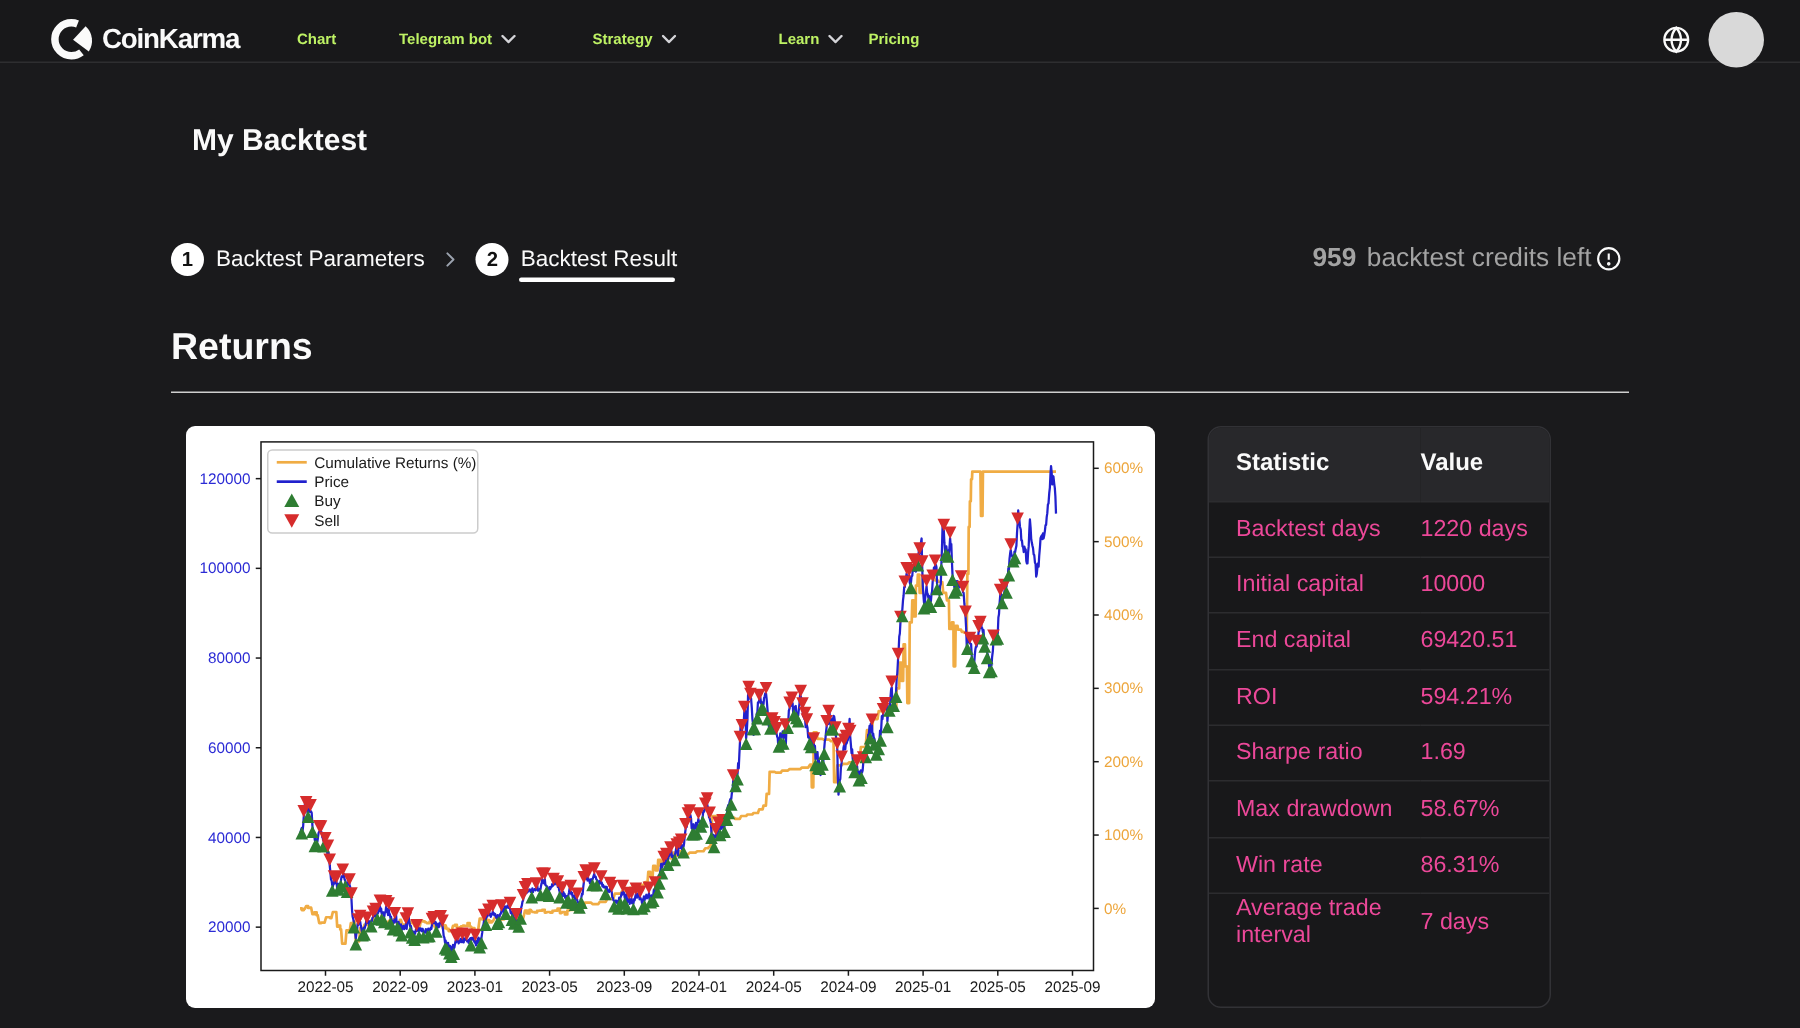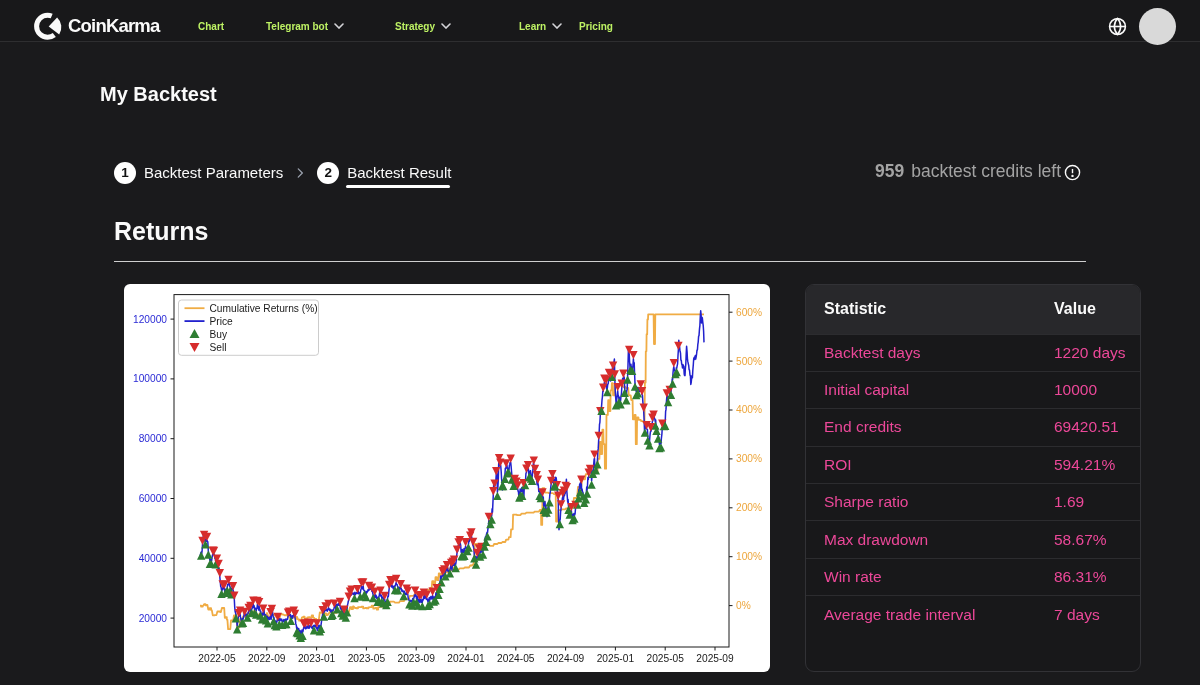--- a/index.html
+++ b/index.html
@@ -4,33 +4,33 @@
 <style>
   * { margin:0; padding:0; box-sizing:border-box; }
   html,body { width:1200px; height:685px; background:#1a1a1c; font-family:"Liberation Sans", sans-serif; overflow:hidden; }
   .hdr { position:absolute; left:0; top:0; width:1200px; height:42px; background:#18181a; border-bottom:1px solid #2e2e30; }
   .logo { position:absolute; }
   .brand { position:absolute; left:68px; top:15px; font-size:18.5px; font-weight:700; color:#fafafa; letter-spacing:-0.8px;}
   .nav { position:absolute; top:0; height:52px; display:flex; align-items:center; color:#bef264; font-size:10px; font-weight:700; }
   .caret { display:inline-block; margin-left:6px; }
   .globe { position:absolute; left:1108px; top:17px; }
   .avatar { position:absolute; left:1139px; top:8px; width:37px; height:37px; border-radius:50%; background:#d9d9d9; }
-  .title { position:absolute; left:100px; top:83px; font-size:20px; font-weight:700; color:#fafafa; }
+  .title { position:absolute; left:128px; top:83px; font-size:20px; font-weight:700; color:#fafafa; }
   .steps { position:absolute; left:114px; top:161px; height:23px; display:flex; align-items:center; }
   .stepc { width:22px; height:22px; border-radius:50%; background:#fff; color:#111; font-size:13.5px; font-weight:600; display:flex; align-items:center; justify-content:center; }
   .steplab { color:#fafafa; font-size:15px; font-weight:500; margin-left:8px; }
   .chev { margin-left:10px; margin-right:10px; }
   .uline { position:absolute; left:346px; top:185px; width:104px; height:2.5px; background:#fff; border-radius:2px; }
   .credits { position:absolute; top:161px; right:139px; color:#a3a3a3; font-size:17.5px; }
   .credits b { font-weight:700; margin-right:7px; }
   .info { position:absolute; top:164px; left:1064px; }
   .ov { position:absolute; left:114px; top:217px; font-size:25px; font-weight:700; color:#fafafa; }
   .divider { position:absolute; left:114px; top:261px; width:972px; height:1px; background:#cfcfcf; }
   .chartbox { position:absolute; left:124px; top:284px; width:646px; height:388px; }
-  .card { position:absolute; left:805px; top:284px; width:336px; height:388px; border:1px solid #323236; border-radius:9px; overflow:hidden; background:#18181a; }
+  .card { position:absolute; left:805px; top:284px; width:229px; height:388px; border:1px solid #323236; border-radius:9px; overflow:hidden; background:#18181a; }
   table.stats { width:100%; border-collapse:collapse; font-size:15.5px; color:#ececee; }
   table.stats th { background:#28282b; font-weight:700; color:#fafafa; text-align:left; height:49px; padding-left:18px; font-size:16px;}
   table.stats td { height:37.4px; padding-left:18px; border-top:1px solid #2c2c2f; font-weight:400; font-size:15.5px; color:#ec4899; }
   table.stats .v { padding-left:0; width:86px; }
   table.stats th.v { padding-left:0; }
 </style>
 </head>
 <body>
 <div class="hdr">
   <svg class="logo" width="36" height="36" viewBox="0 0 36 36" style="left:31px; top:9px;">
@@ -453,21 +453,21 @@
         </tr>
     <tr>
           <td>Backtest days</td>
           <td class="v">1220 days</td>
         </tr>
     <tr>
           <td>Initial capital</td>
           <td class="v">10000</td>
         </tr>
     <tr>
-          <td>End credits</td>
+          <td>End capital</td>
           <td class="v">69420.51</td>
         </tr>
     <tr>
           <td>ROI</td>
           <td class="v">594.21%</td>
         </tr>
     <tr>
           <td>Sharpe ratio</td>
           <td class="v">1.69</td>
         </tr>

